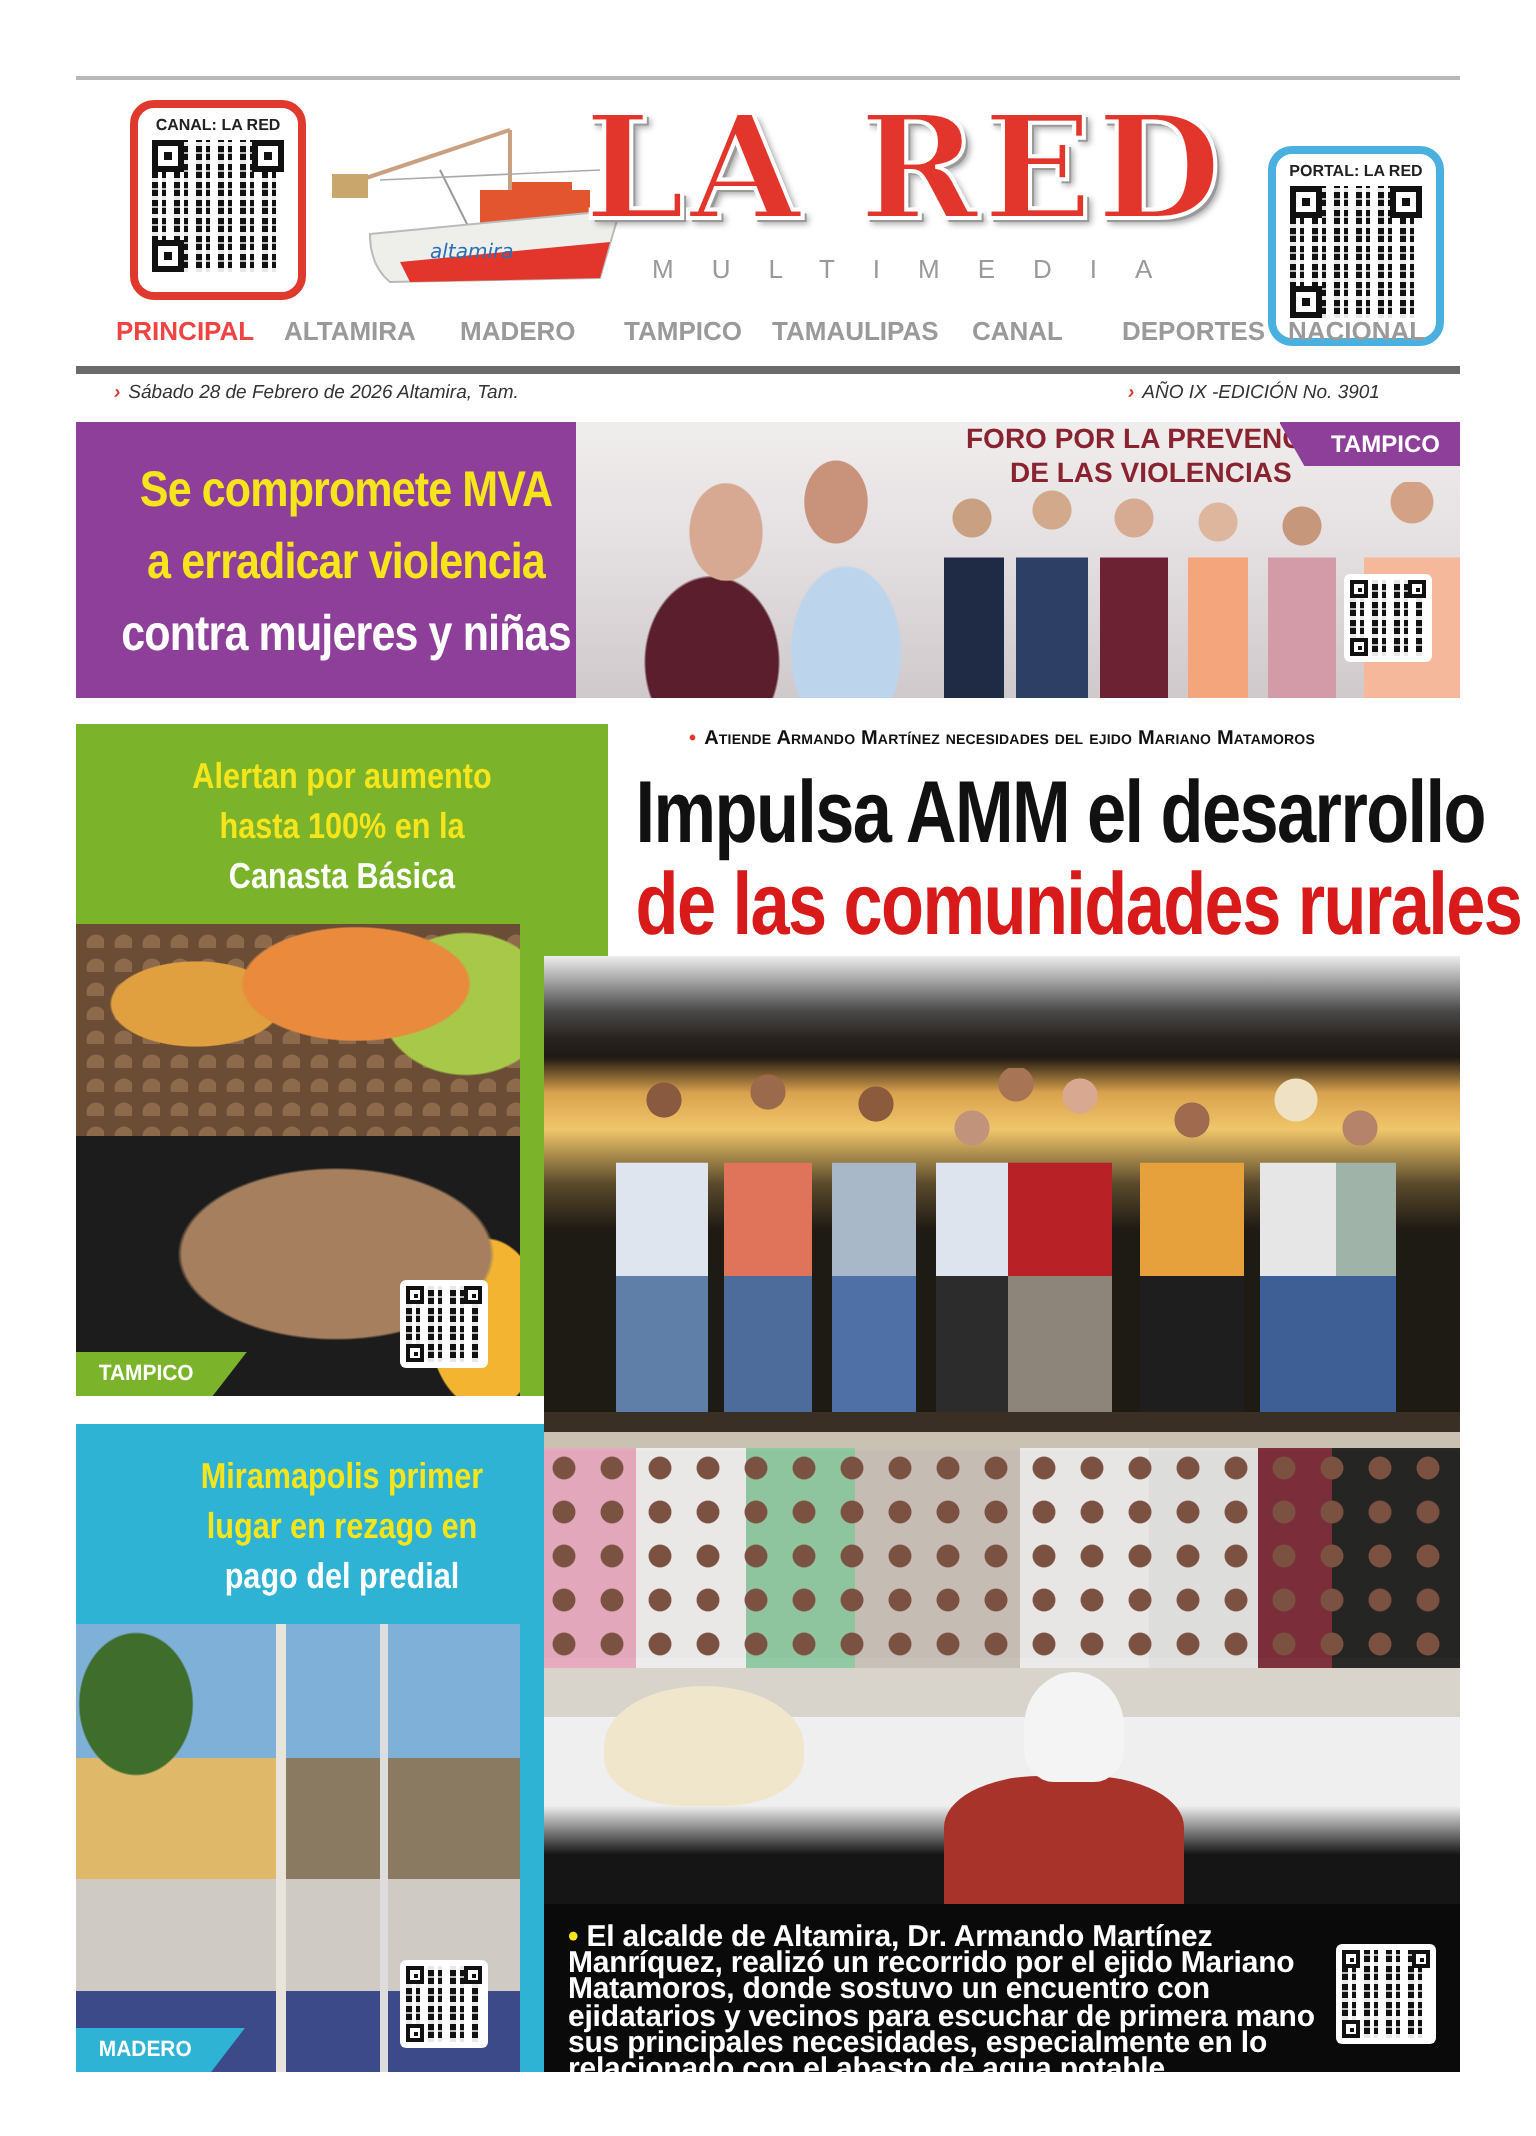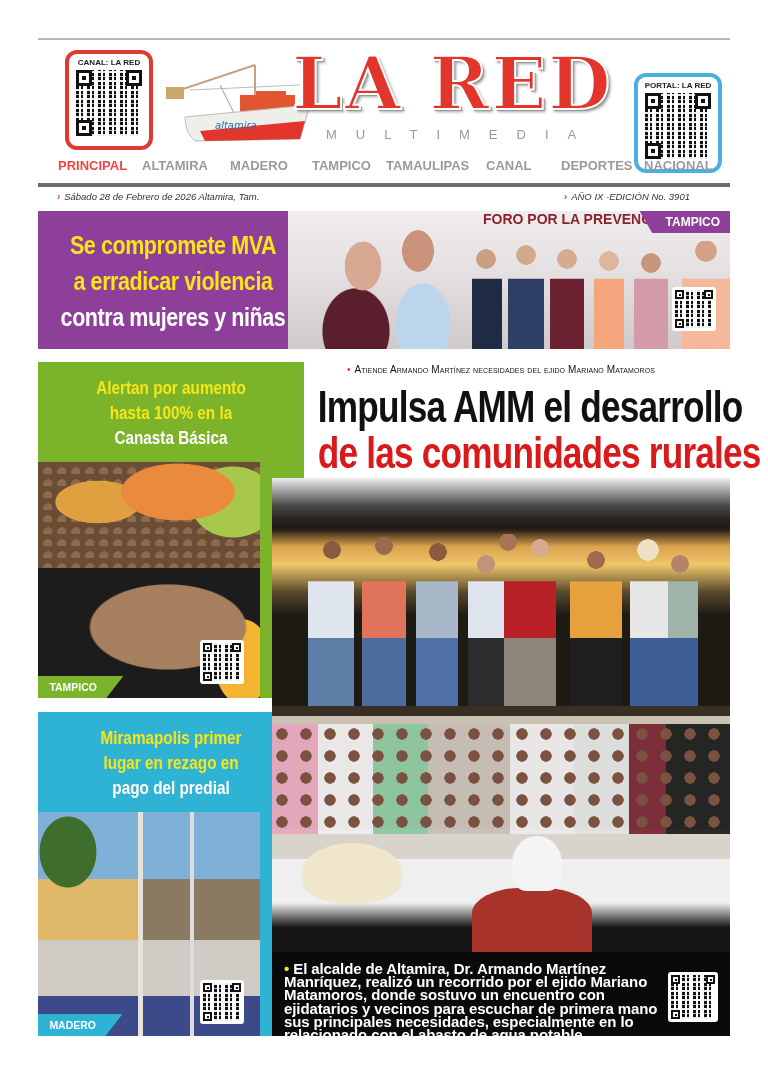--- a/index.html
+++ b/index.html
@@ -108,21 +108,21 @@
       background:
         radial-gradient(ellipse 40px 50px at 30px 40px, #3f6d2c 70%, transparent 72%),
         linear-gradient(90deg, transparent 0 100px, #e8e4dc 100px 105px, transparent 105px),
         linear-gradient(90deg, transparent 0 152px, #ddd 152px 156px, transparent 156px),
         linear-gradient(180deg, transparent 0 57%, #cfcbc4 57% 82%, #3c4a8a 82% 100%); }
   .side-tag { position: absolute; left: 0; color: #fff; font-weight: bold; font-size: 11px; padding: 5px 28px 5px 12px; transform: scaleX(0.95); transform-origin: left; }
   .side-tag.green { bottom: 0; background: #7bb42a; clip-path: polygon(0 0, 100% 0, 80% 100%, 0 100%); }
   .side-tag.blue { bottom: 0; background: #2fb3d4; clip-path: polygon(0 0, 100% 0, 80% 100%, 0 100%); }
 
   
-  .kicker { left: 272px; top: 364px; width: 458px; text-align: center; font-size: 10px; font-weight: normal; color: #111; letter-spacing: 0.1px; white-space: nowrap; font-variant: small-caps; }
+  .kicker { left: 272px; top: 364px; width: 458px; text-align: center; font-size: 10px; font-weight: bold; color: #111; letter-spacing: 0.1px; white-space: nowrap; font-variant: small-caps; }
   .kicker .dot { color: #e0362c; margin-right: 4px; }
   .headline { left: 272px; top: 384px; width: 458px; text-align: center; font-weight: bold; white-space: nowrap;
               font-size: 44px; line-height: 46px; letter-spacing: -1px; transform: scaleX(0.8); transform-origin: center top; }
   .headline .b { color: #111; display:block; }
   .headline .r { color: #d91a1a; display:block; }
 
   .main-photo { left: 272px; top: 478px; width: 458px; height: 474px; overflow: hidden; background: #1a1410; }
   .photo-top { position:absolute; left:0; top:0; width:100%; height: 228px;
       background:
         linear-gradient(180deg, #eee 0, #4a4a4a 12%, #2a2420 18%, transparent 24%),
@@ -216,20 +216,21 @@
   <span class="chev">›</span><span>Sábado 28 de Febrero de 2026 Altamira, Tam.</span>
 </div>
 <div class="abs meta" style="left:564px">
   <span class="chev">›</span><span>AÑO IX -EDICIÓN No. 3901</span>
 </div>
 
 <div class="abs banner">
   <div class="banner-photo">
     <div class="banner-sign">
       <div>FORO POR LA PREVENCIÓN</div>
+      <div style="padding-left:22px">DE LAS VIOLENCIAS</div>
     </div>
     <div class="people-row"></div>
     <div class="faces"></div>
     <div class="qr-small" style="right:14px; top:76px">
       <div class="qr">
           <span class="finder f1"></span>
           <span class="finder f2"></span>
           <span class="finder f3"></span>
         </div>
     </div>

